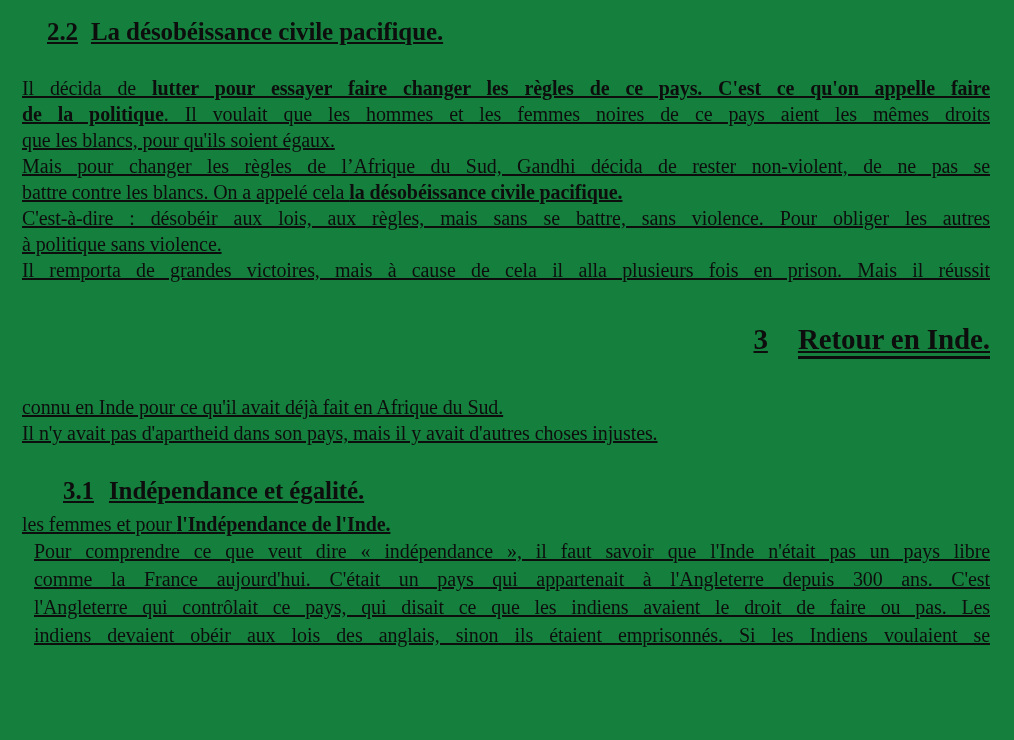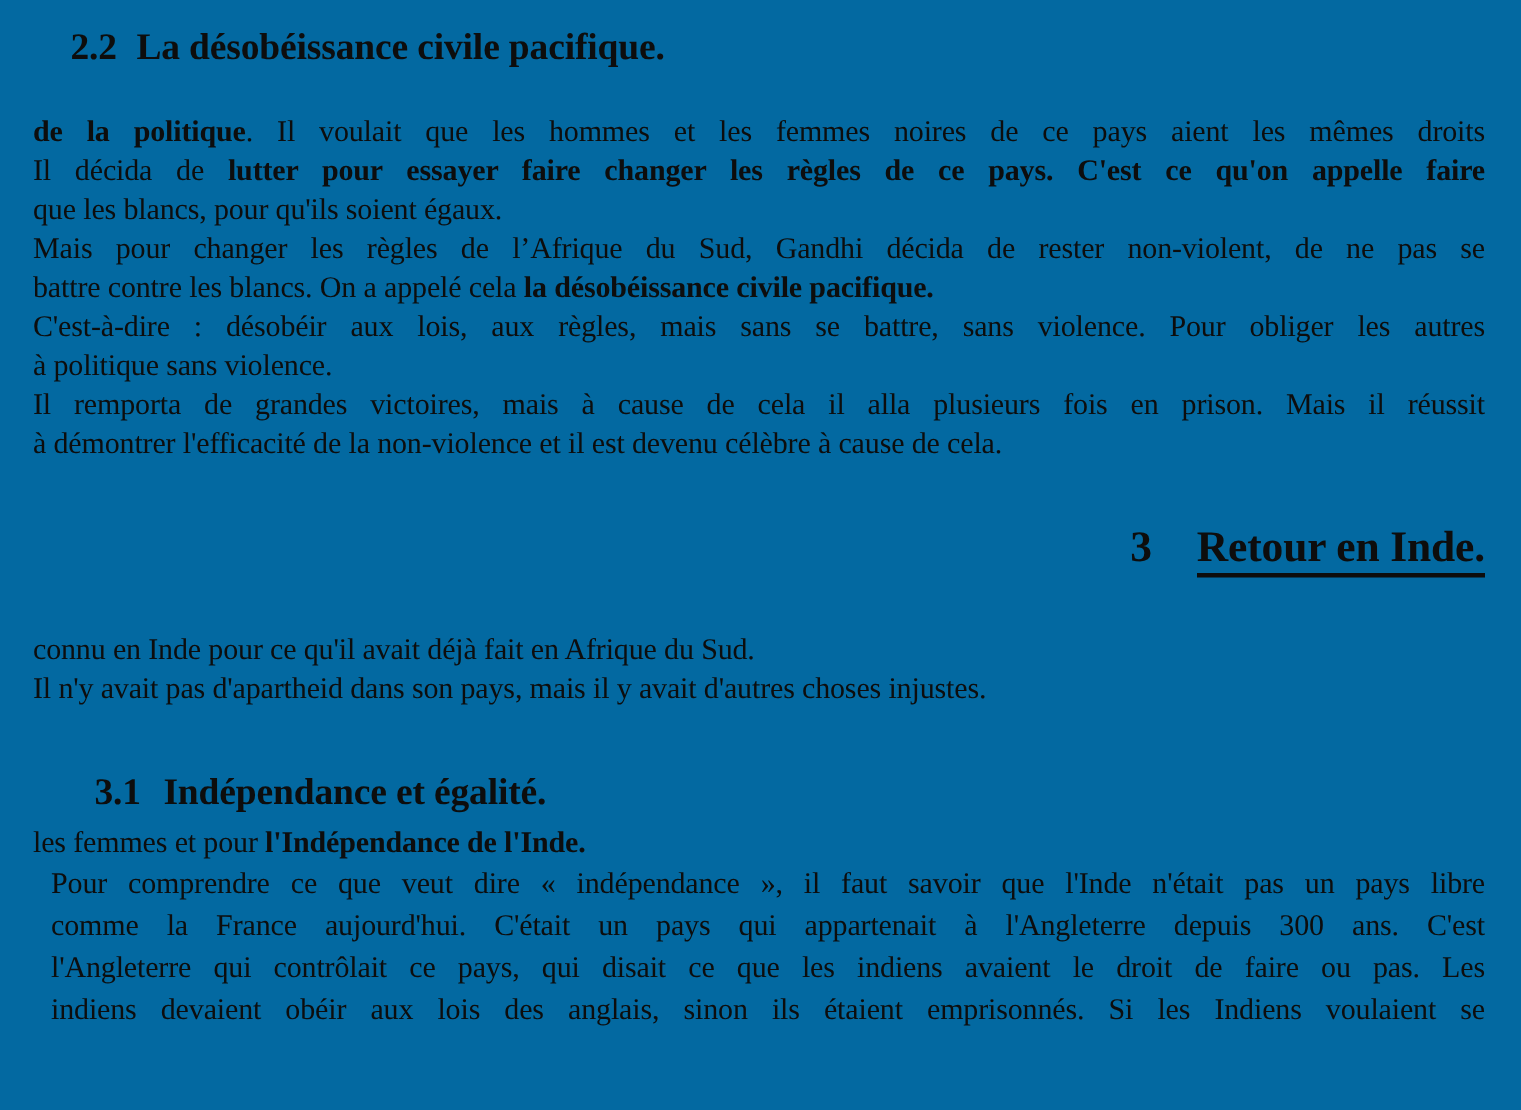--- a/index.html
+++ b/index.html
@@ -20,48 +20,47 @@
   .line{text-align:justify;text-align-last:justify;}
   .line.no-fill{text-align-last:left;}
   .b{font-weight:bold;}
   .heading{font-weight:bold;white-space:nowrap;}
   .h-2{font-size:25px;line-height:32px;}
   .h-1{font-size:29px;line-height:36px;}
   .num-2-2{margin:0 0 27px 25px;}
   .num-2-2 .num{margin-right:13px;}
   .num-3{margin:38px 0 37px 0;text-align:right;}
   .num-3 .num{margin-right:30px;}
-  .num-3-1{margin:41px 0 4px 41px;}
+  .num-3-1{margin:29px 0 4px 41px;}
   .num-3-1 .num{margin-right:15px;}
   .underline{border-bottom:3px solid currentColor;padding-bottom:1px;}
   
   .content > .para:last-child{line-height:28px;margin-left:12px;}
 </style>
 </head>
 <body>
 
-<main class="doc" style="background: #0369a1; color: rgb(13, 13, 13);">
+<main class="doc" style="background: #15803d; color: rgb(13, 13, 13); text-decoration: underline;">
   <div class="content">
       <div class="heading h-2 num-2-2"><span class="num">2.2</span><span class="title">La désobéissance civile pacifique.</span></div>
       <div class="para">
+        <div class="line"><span>Il décida de </span><span class="b">lutter pour essayer faire changer les règles de ce pays. C'est ce qu'on appelle faire</span></div>
         <div class="line"><span class="b">de la politique</span><span>. Il voulait que les hommes et les femmes noires de ce pays aient les mêmes droits</span></div>
-        <div class="line"><span>Il décida de </span><span class="b">lutter pour essayer faire changer les règles de ce pays. C'est ce qu'on appelle faire</span></div>
         <div class="line no-fill"><span>que les blancs, pour qu'ils soient égaux.</span></div>
       </div>
       <div class="para">
         <div class="line"><span>Mais pour changer les règles de l’Afrique du Sud, Gandhi décida de rester non-violent, de ne pas se</span></div>
         <div class="line no-fill"><span>battre contre les blancs. On a appelé cela </span><span class="b">la désobéissance civile pacifique.</span></div>
       </div>
       <div class="para">
         <div class="line"><span>C'est-à-dire : désobéir aux lois, aux règles, mais sans se battre, sans violence. Pour obliger les autres</span></div>
         <div class="line no-fill"><span>à politique sans violence.</span></div>
       </div>
       <div class="para">
         <div class="line"><span>Il remporta de grandes victoires, mais à cause de cela il alla plusieurs fois en prison. Mais il réussit</span></div>
-        <div class="line no-fill"><span>à démontrer l'efficacité de la non-violence et il est devenu célèbre à cause de cela.</span></div>
       </div>
       <div class="heading h-1 num-3"><span class="num">3</span><span class="title underline">Retour en Inde.</span></div>
       <div class="para">
         <div class="line no-fill"><span>connu en Inde pour ce qu'il avait déjà fait en Afrique du Sud.</span></div>
       </div>
       <div class="para">
         <div class="line no-fill"><span>Il n'y avait pas d'apartheid dans son pays, mais il y avait d'autres choses injustes.</span></div>
       </div>
       <div class="heading h-2 num-3-1"><span class="num">3.1</span><span class="title">Indépendance et égalité.</span></div>
       <div class="para">

